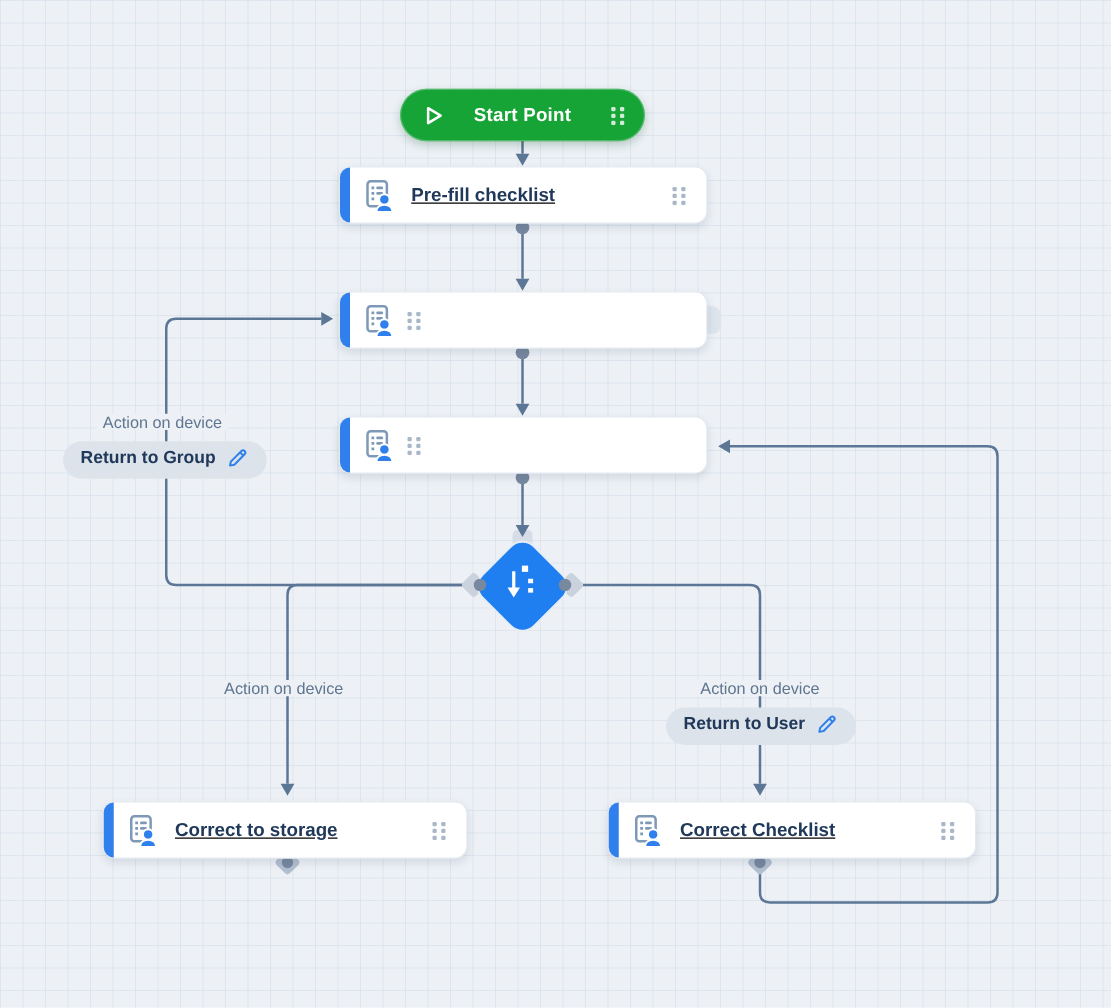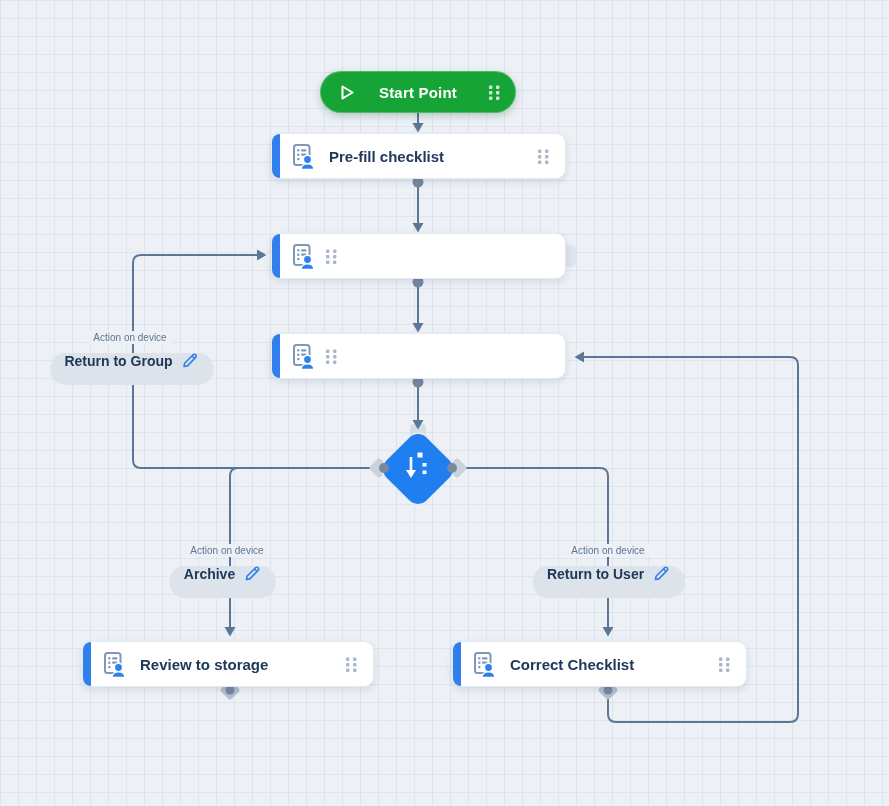--- a/index.html
+++ b/index.html
@@ -39,41 +39,41 @@
     box-shadow:0 3px 8px rgba(20,80,40,.25), 0 0 0 1px rgba(255,255,255,.25) inset;
     margin-top:20px;
   }
   .start .slabel{flex:1;text-align:center;color:#fff;font-weight:700;font-size:15px;letter-spacing:.2px;}
 
   
   .card{
     position:absolute;height:46px;z-index:3;
     background:#fff;border-radius:10px;border:1px solid #e4eaf1;
     box-shadow:0 3px 7px rgba(35,58,92,.13);
-    display:flex;align-items:center;padding:0 14px 0 0;
+    display:flex;align-items:center;padding:0 14px 0 0;text-decoration:underline;
   }
   .bar{position:absolute;left:0;top:0;bottom:0;width:8px;background:var(--accent-blue);
        border-radius:8px 0 0 8px;}
   .cicon{margin-left:17px;display:flex;align-items:center;}
   .clabel{margin-left:13px;color:var(--navy);font-weight:700;font-size:15px;flex:1;white-space:nowrap;}
   .handle{display:flex;align-items:center;margin-left:8px;cursor:grab;}
 
   .stub{position:absolute;left:556px;top:245px;width:21px;height:22px;border-radius:7px;
         background:#dde4ec;z-index:2;}
 
   
   .caption{
     position:absolute;z-index:3;transform:translateX(-50%);
-    color:var(--muted);font-size:10px;background:var(--canvas);padding:0 5px;
+    color:var(--muted);font-size:13px;background:var(--canvas);padding:0 5px;
     white-space:nowrap;line-height:13px;
   }
   .pill{
     position:absolute;z-index:3;transform:translateX(-50%);
     height:30px;border-radius:15px;background:var(--pill-bg);
-    display:flex;align-items:flex-end;gap:9px;padding:16px 14px;white-space:nowrap;
+    display:flex;align-items:flex-start;gap:9px;padding:4px 14px;white-space:nowrap;
   }
   .pill .plabel{color:var(--navy);font-weight:700;font-size:14px;}
 </style>
 </head>
 <body>
 
 <div class="canvas">
 
   <svg class="edges" width="889" height="806" viewBox="0 0 889 806">
 
@@ -249,36 +249,36 @@
             <rect x="8.2" y="6.2" width="2.2" height="2.2"></rect>
             <rect x="8.2" y="10.6" width="2.2" height="2.2"></rect>
             <rect x="8.2" y="15" width="2.2" height="2.2"></rect>
             <rect x="12" y="6.2" width="5.5" height="2.2" rx="1"></rect>
             <rect x="12" y="10.6" width="5.5" height="2.2" rx="1"></rect>
           </g>
         <circle cx="18.5" cy="16.5" r="4.2" fill="#2f80ed" stroke="#fff" stroke-width="1.6"></circle>
         <path d="M12 26.5 c0-3.6 2.9-5.8 6.5-5.8 s6.5 2.2 6.5 5.8 z" fill="#2f80ed" stroke="#fff" stroke-width="1.6"></path>
       </svg>
     </span>
-    <span class="clabel">Review to storage</span>
-    <span class="handle">
-      <svg width="15" height="17" viewBox="0 0 15 17">
-          <g fill="#a9b7c9">
-            <rect x="2" y="1.5" width="3.4" height="3.4" rx="1"></rect>
-            <rect x="9" y="1.5" width="3.4" height="3.4" rx="1"></rect>
-            <rect x="2" y="7" width="3.4" height="3.4" rx="1"></rect>
-            <rect x="9" y="7" width="3.4" height="3.4" rx="1"></rect>
-            <rect x="2" y="12.5" width="3.4" height="3.4" rx="1"></rect>
-            <rect x="9" y="12.5" width="3.4" height="3.4" rx="1"></rect>
-          </g>
-        </svg>
-    </span>
-  </div>
-
-  <div class="card" style="left:452px;top:641px;width:295px">
+    <span class="clabel">Correct to storage</span>
+    <span class="handle">
+      <svg width="15" height="17" viewBox="0 0 15 17">
+          <g fill="#a9b7c9">
+            <rect x="2" y="1.5" width="3.4" height="3.4" rx="1"></rect>
+            <rect x="9" y="1.5" width="3.4" height="3.4" rx="1"></rect>
+            <rect x="2" y="7" width="3.4" height="3.4" rx="1"></rect>
+            <rect x="9" y="7" width="3.4" height="3.4" rx="1"></rect>
+            <rect x="2" y="12.5" width="3.4" height="3.4" rx="1"></rect>
+            <rect x="9" y="12.5" width="3.4" height="3.4" rx="1"></rect>
+          </g>
+        </svg>
+    </span>
+  </div>
+
+  <div class="card" style="left:486px;top:641px;width:295px">
     <span class="bar"></span>
     <span class="cicon">
       <svg width="27" height="27" viewBox="0 0 27 27">
         <rect x="5" y="2" width="15.5" height="20" rx="2.5" fill="#fff" stroke="#7e99b8" stroke-width="2"></rect>
         <g fill="#7e99b8">
             <rect x="8.2" y="6.2" width="2.2" height="2.2"></rect>
             <rect x="8.2" y="10.6" width="2.2" height="2.2"></rect>
             <rect x="8.2" y="15" width="2.2" height="2.2"></rect>
             <rect x="12" y="6.2" width="5.5" height="2.2" rx="1"></rect>
             <rect x="12" y="10.6" width="5.5" height="2.2" rx="1"></rect>
@@ -307,29 +307,20 @@
     <span class="plabel">Return to Group</span>
     <span style="display:flex;">
       <svg width="18" height="18" viewBox="0 0 18 18">
           <path d="M3.2 12.3 L11.7 3.8 a1.8 1.8 0 0 1 2.55 2.55 L6.05 14.85 L2.6 15.5 Z" fill="none" stroke="#2f80ed" stroke-width="1.6" stroke-linejoin="round"></path>
           <path d="M10.6 4.9 l2.55 2.55" stroke="#2f80ed" stroke-width="1.6"></path>
         </svg>
     </span>
   </div>
 
   <div class="caption" style="left:227px;top:544px">Action on device</div>
-  <div class="pill" style="left:223px;top:566px">
-    <span class="plabel">Archive</span>
-    <span style="display:flex;">
-      <svg width="18" height="18" viewBox="0 0 18 18">
-          <path d="M3.2 12.3 L11.7 3.8 a1.8 1.8 0 0 1 2.55 2.55 L6.05 14.85 L2.6 15.5 Z" fill="none" stroke="#2f80ed" stroke-width="1.6" stroke-linejoin="round"></path>
-          <path d="M10.6 4.9 l2.55 2.55" stroke="#2f80ed" stroke-width="1.6"></path>
-        </svg>
-    </span>
-  </div>
 
   <div class="caption" style="left:608px;top:544px">Action on device</div>
   <div class="pill" style="left:609px;top:566px">
     <span class="plabel">Return to User</span>
     <span style="display:flex;">
       <svg width="18" height="18" viewBox="0 0 18 18">
           <path d="M3.2 12.3 L11.7 3.8 a1.8 1.8 0 0 1 2.55 2.55 L6.05 14.85 L2.6 15.5 Z" fill="none" stroke="#2f80ed" stroke-width="1.6" stroke-linejoin="round"></path>
           <path d="M10.6 4.9 l2.55 2.55" stroke="#2f80ed" stroke-width="1.6"></path>
         </svg>
     </span>

